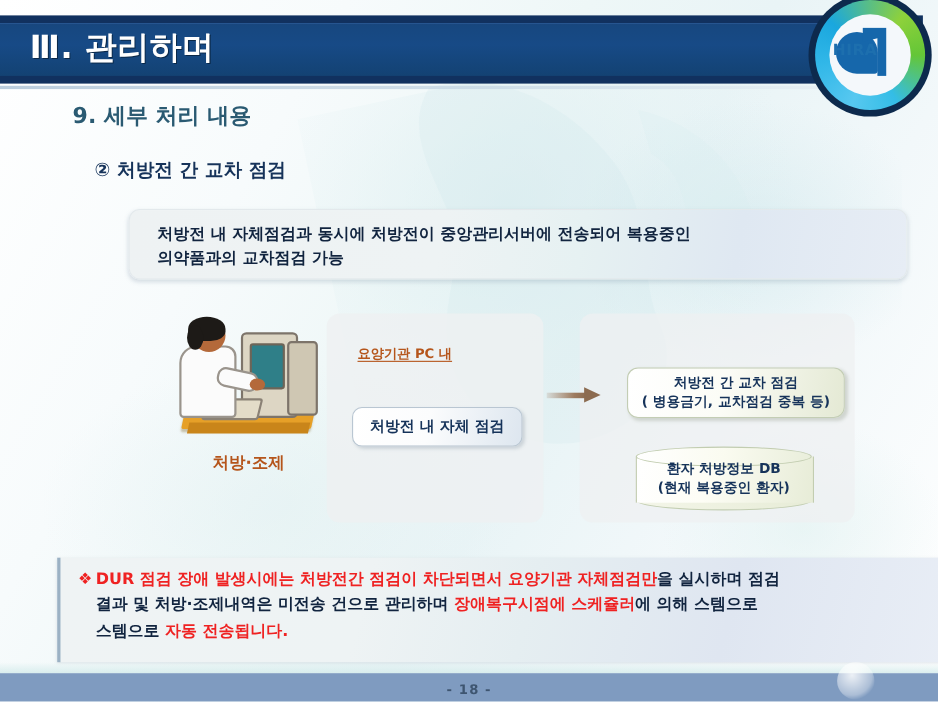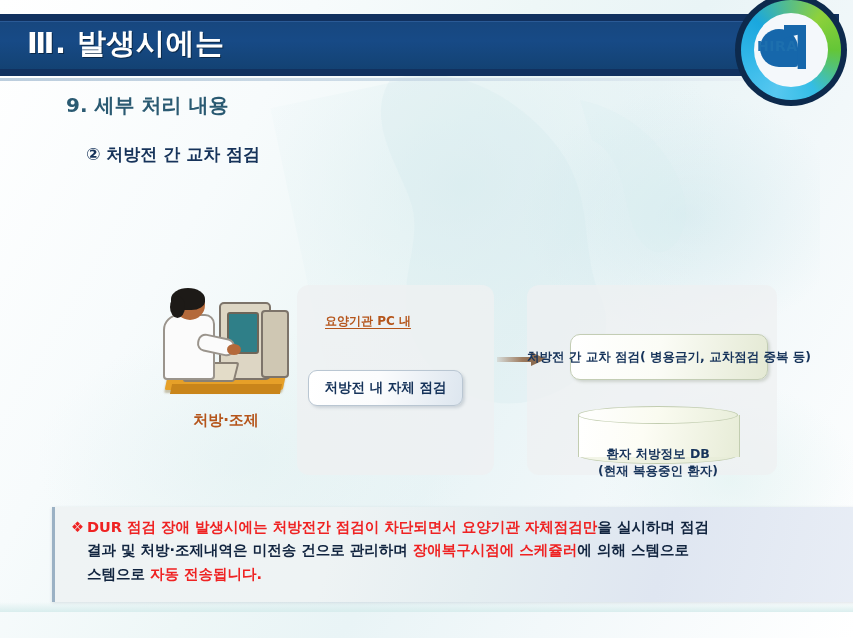--- a/index.html
+++ b/index.html
@@ -123,34 +123,34 @@
     font-size:12px;font-weight:bold;color:#b5551b;
     text-decoration:underline;text-underline-offset:3px;white-space:nowrap;
   }
   .lbl-right{
     position:absolute;left:568px;top:295px;
     font-size:15px;font-weight:bold;color:#b5551b;
     text-decoration:underline;text-underline-offset:3px;white-space:nowrap;
   }
 
   .box-self{
-    position:absolute;left:308px;top:370px;width:153px;height:34px;
+    position:absolute;left:320px;top:370px;width:153px;height:34px;
     border-radius:9px;border:1px solid #b9c6d2;
     background:linear-gradient(100deg,#ffffff 0%,#fbfcfd 45%,#dde6ef 100%);
     box-shadow:2px 2px 3px rgba(130,145,160,.30);
     display:flex;align-items:center;justify-content:center;
   }
   .box-self span{font-size:13.5px;font-weight:bold;color:#16335a;white-space:nowrap;}
 
   .box-cross{
     position:absolute;left:570px;top:334px;width:196px;height:44px;
     border-radius:10px;border:1px solid #c3cdb4;
     background:linear-gradient(100deg,#ffffff 0%,#fbfcf6 45%,#e4e9d4 100%);
     box-shadow:2px 2px 3px rgba(140,150,130,.32);
-    display:flex;flex-direction:row;align-items:center;justify-content:center;
+    display:flex;flex-direction:column;align-items:center;justify-content:center;
   }
   .box-cross span{font-size:12.5px;font-weight:bold;color:#16335a;white-space:nowrap;line-height:1.35;}
 
   
   .db{
     position:absolute;left:578px;top:406px;width:160px;height:60px;
   }
   .db-body{
     position:absolute;left:0;top:9px;width:100%;height:42px;
     background:linear-gradient(100deg,#ffffff 0%,#fdfdf5 40%,#e7ecd7 100%);
@@ -161,21 +161,21 @@
     background:linear-gradient(100deg,#ffffff 0%,#fafbf0 50%,#e9eedb 100%);
     border:1px solid #c2cdb0;box-sizing:border-box;
   }
   .db-bottom{
     position:absolute;left:0;top:40px;width:100%;height:18px;border-radius:50%;
     background:linear-gradient(100deg,#f4f6e9 0%,#e7ecd7 100%);
     border:1px solid #c2cdb0;box-sizing:border-box;
   }
   .db-label{
     position:absolute;left:0;top:12px;width:100%;
-    text-align:center;font-size:12.5px;font-weight:bold;color:#16335a;line-height:1.35;margin-top:28px;
+    text-align:center;font-size:12.5px;font-weight:bold;color:#16335a;line-height:1.35;
   }
 
   
   .arrow{position:absolute;left:497px;top:352px;width:54px;height:14px;}
   .arrow-shaft{position:absolute;left:0;top:5px;width:36px;height:5px;
     background:linear-gradient(90deg,rgba(180,160,145,.25) 0%,#9d7b5f 70%,#8c6b50 100%);}
   .arrow-head{position:absolute;left:34px;top:0;width:0;height:0;
     border-top:7px solid transparent;border-bottom:7px solid transparent;border-left:15px solid #8c6b50;}
 
   
@@ -250,38 +250,44 @@
   <div class="wm wm2"></div>
   <div class="wm wm3"></div>
   <div class="wm wm4"></div>
   <svg class="wm-coast" viewBox="0 0 420 420">
     <path d="M60,40 C120,20 190,55 230,110 C265,160 250,210 270,255 C290,300 260,345 205,360 C150,375 95,340 80,290 C65,240 95,200 80,160 C68,125 35,80 60,40 Z" fill="#cfe7ea" opacity="0.45"></path>
     <path d="M250,60 C300,70 345,110 355,160 C362,200 330,230 310,200 C290,170 300,120 262,100 Z" fill="#d8edef" opacity="0.5"></path>
   </svg>
 
   <div class="header-band"></div>
   <div class="header-inner"></div>
-  <div class="header-title">Ⅲ. 발생시에는</div>
+  <div class="header-title">Ⅲ. 관리하며</div>
   <div class="header-rule"></div>
 
   <div class="logo-wrap">
     <div class="logo-ring-outer"></div>
     <div class="logo-ring-color"></div>
     <div class="logo-disc">
       <div class="logo-mark">
         <div class="logo-blob"></div>
         <div class="logo-flag"></div>
         <div class="logo-text">HIRA</div>
       </div>
     </div>
   </div>
 
   <div class="h2">9. 세부 처리 내용</div>
   <div class="h3">② 처방전 간 교차 점검</div>
 
+  <div class="desc-box">
+    <div class="desc-text">
+      <span>처방전 내 자체점검과 동시에 처방전이 중앙관리서버에 전송되어 복용중인</span><br>
+      <span>의약품과의 교차점검 가능</span>
+    </div>
+  </div>
 
   <div class="panel-left"></div>
   <div class="panel-right"></div>
 
   <div class="clip">
     <div class="desk"></div>
     <div class="desk-front"></div>
     <div class="monitor-body"></div>
     <div class="monitor-screen"></div>
     <div class="monitor-tower"></div>
@@ -330,14 +336,18 @@
       <span class="ln ln2">
         <span class="navy">결과 및 처방·조제내역은 미전송 건으로 관리하며 </span><span class="red">장애복구시점에 스케쥴러</span><span class="navy">에 의해 스템으로</span>
       </span>
       <span class="ln ln3">
         <span class="navy">스템으로 </span><span class="red">자동 전송됩니다.</span>
       </span>
     </div>
   </div>
 
   <div class="footer-top-shade"></div>
+  <div class="footer">
+    <div class="footer-blob"></div>
+    <div class="page-num">- 18 -</div>
+  </div>
 
 </div>
 
 </body></html>

